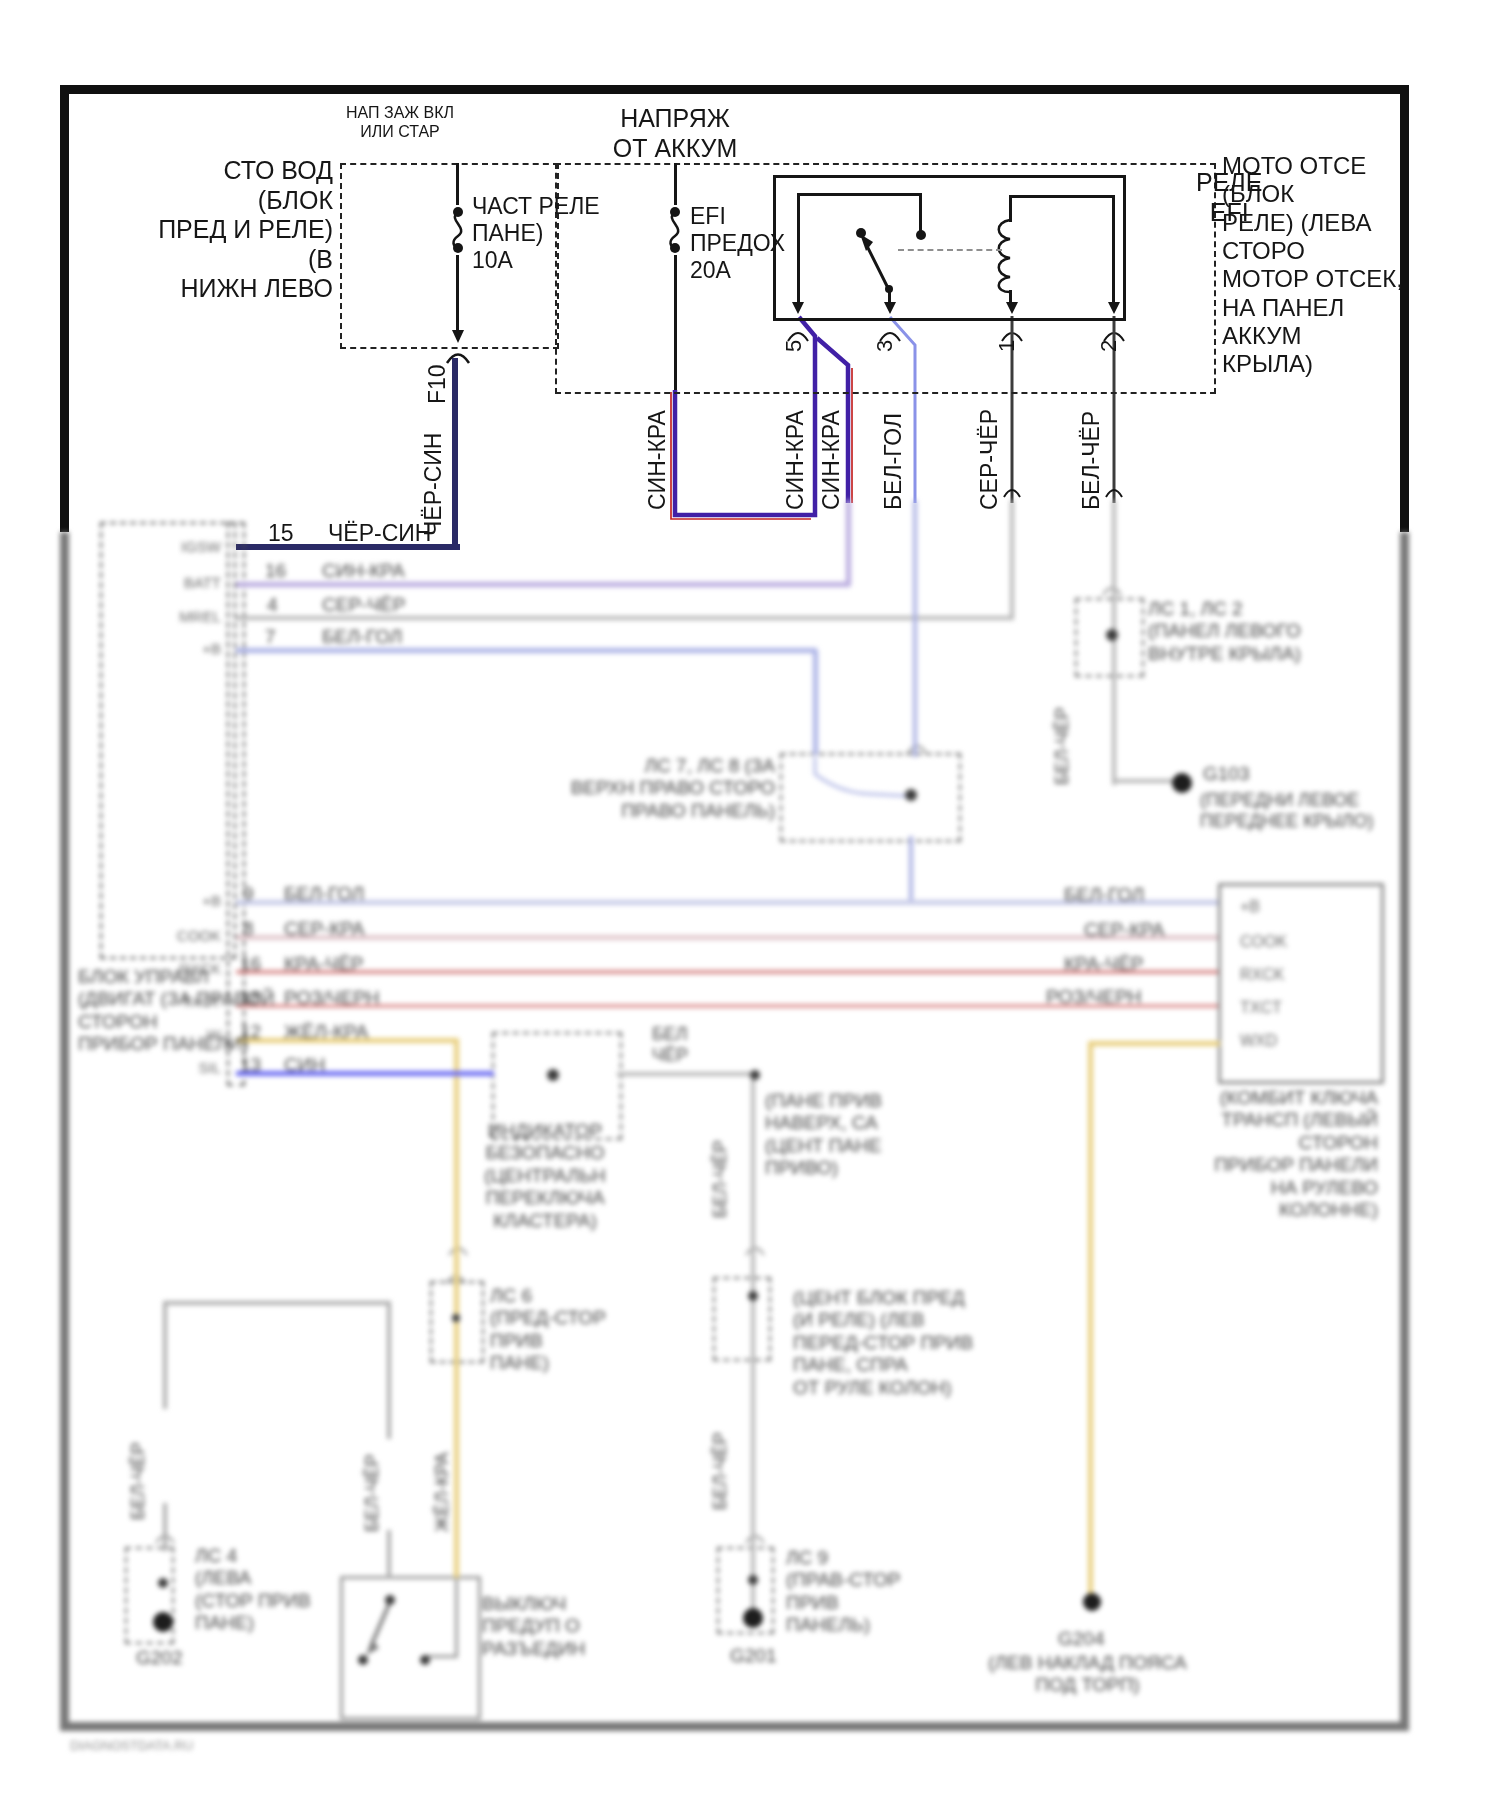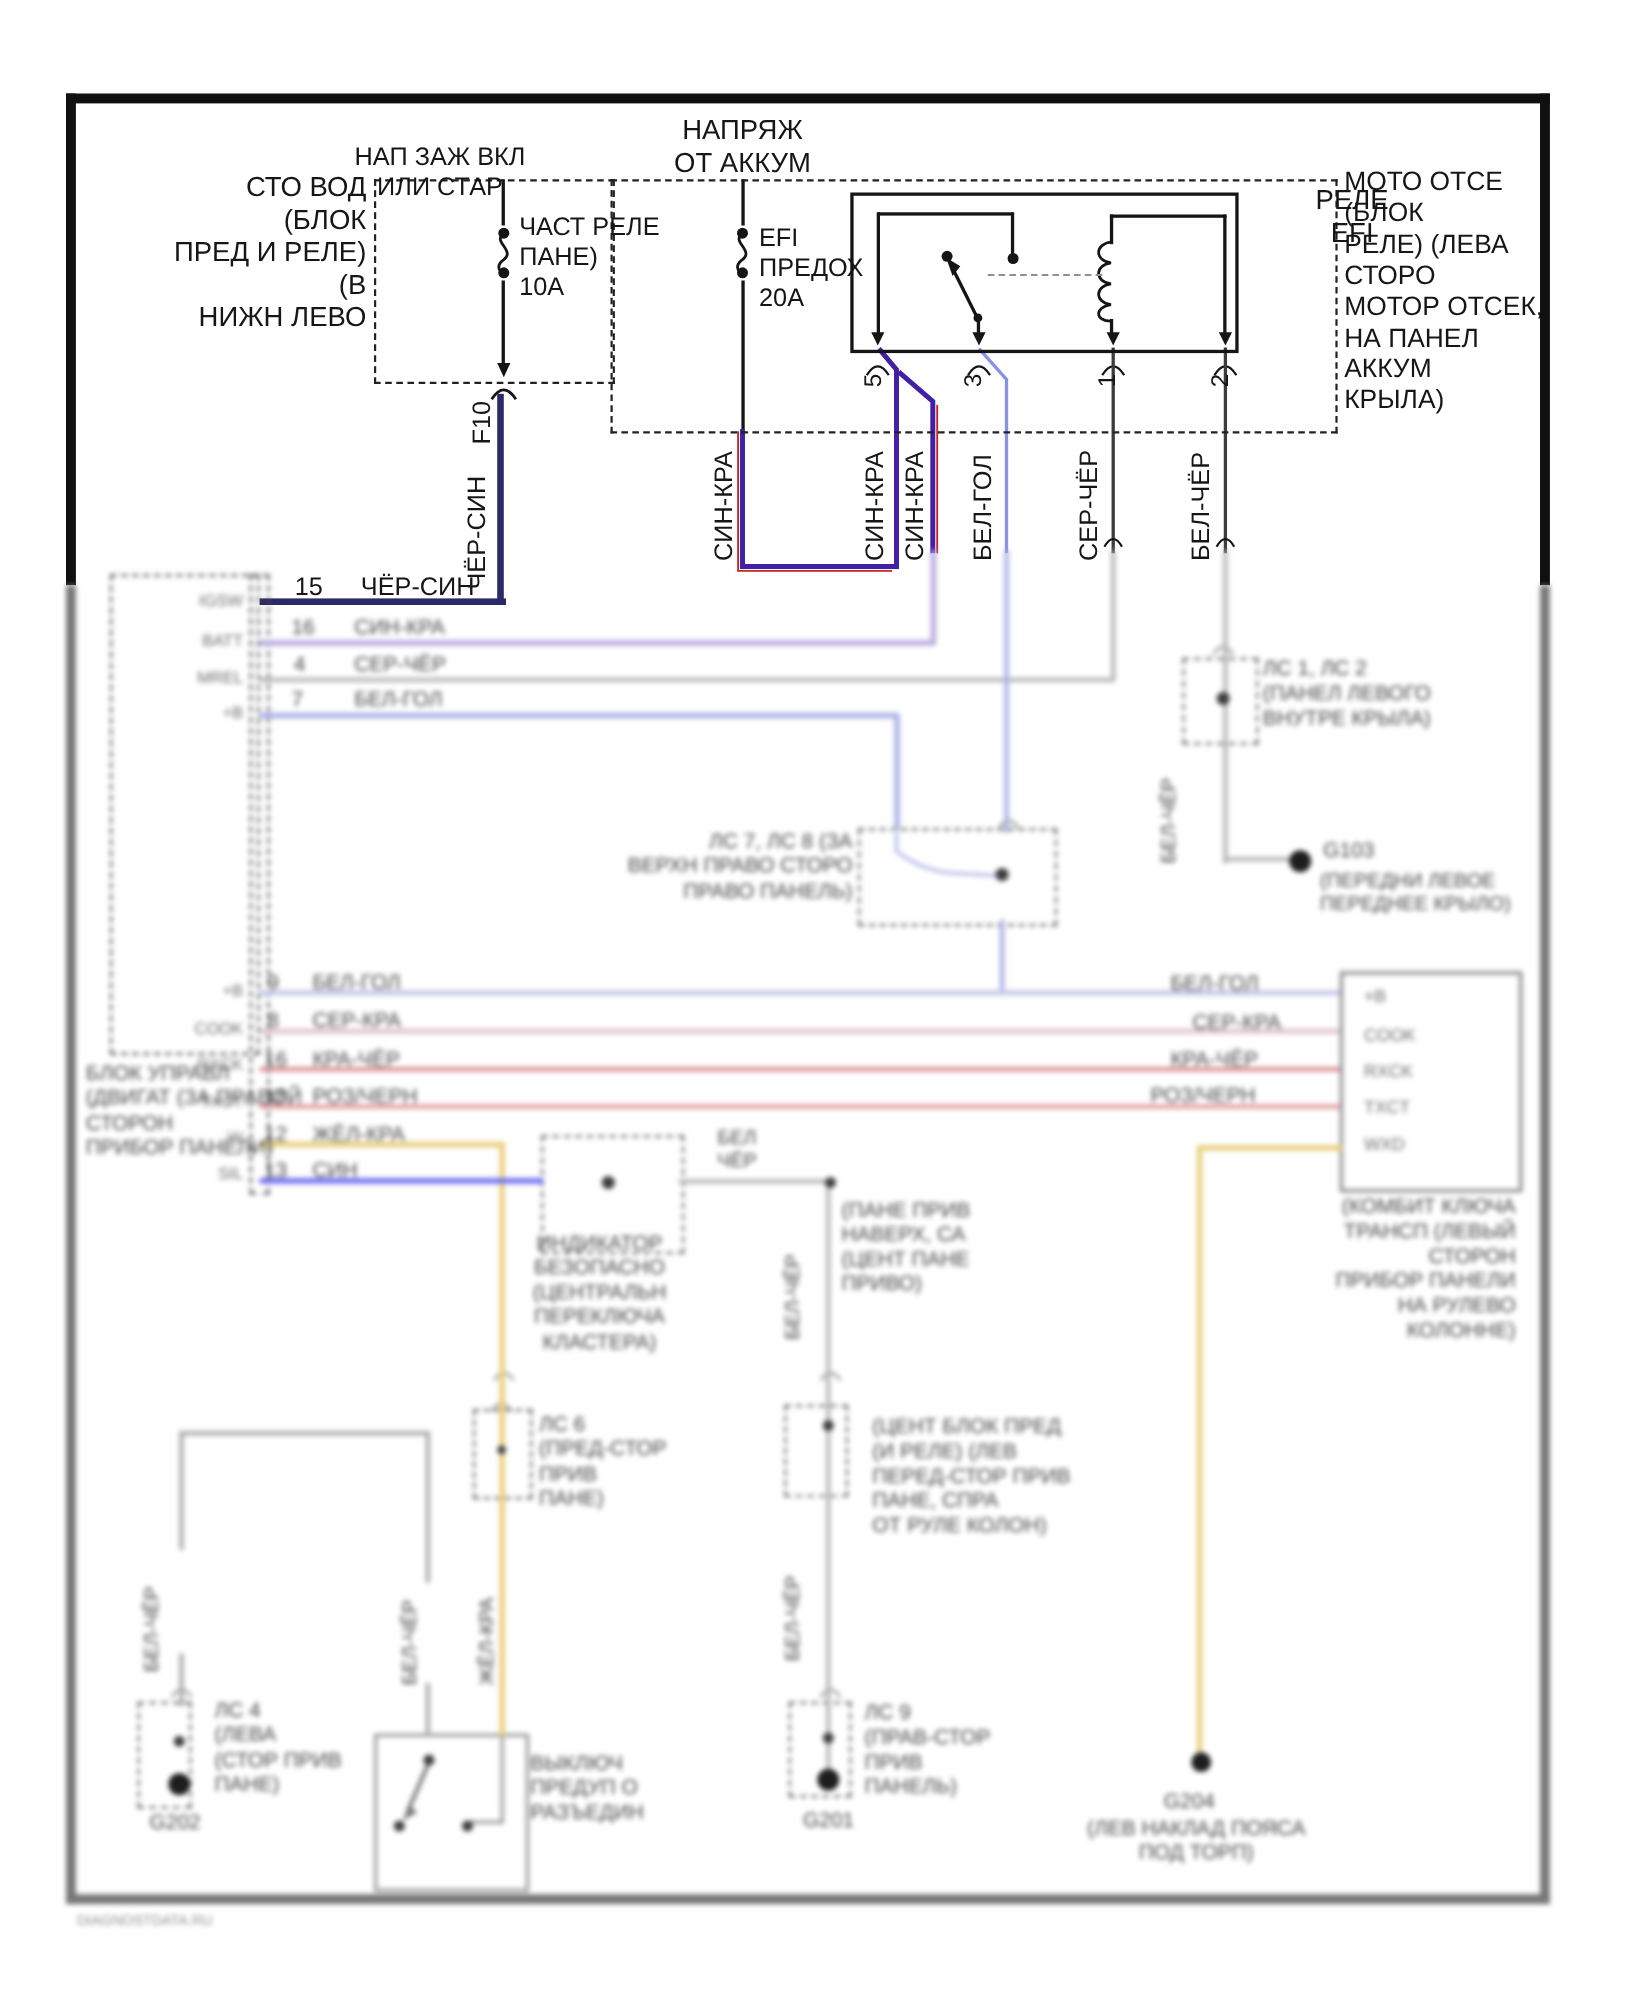--- a/index.html
+++ b/index.html
@@ -63,21 +63,21 @@
       <div class="dashline" style="left: 898px; top: 249px; width: 104px; border-top-color: rgb(143, 143, 143);"></div>
       <div class="wire" style="left: 236px; top: 544px; width: 224px; height: 6px; background: rgb(42, 42, 102);"></div>
       <div class="wire" style="left: 452px; top: 358px; width: 6px; height: 192px; background: rgb(42, 42, 102);"></div>
       <div class="dot" style="left: 453px; top: 207px; width: 10px; height: 10px; background: rgb(21, 21, 21);"></div>
       <div class="dot" style="left: 453px; top: 243px; width: 10px; height: 10px; background: rgb(21, 21, 21);"></div>
       <div class="dot" style="left: 670px; top: 207px; width: 10px; height: 10px; background: rgb(21, 21, 21);"></div>
       <div class="dot" style="left: 670px; top: 243px; width: 10px; height: 10px; background: rgb(21, 21, 21);"></div>
       <div class="dot" style="left: 856px; top: 228px; width: 10px; height: 10px; background: rgb(21, 21, 21);"></div>
       <div class="dot" style="left: 916px; top: 230px; width: 10px; height: 10px; background: rgb(21, 21, 21);"></div>
       <div class="dot" style="left: 885px; top: 285px; width: 8px; height: 8px; background: rgb(21, 21, 21);"></div>
-      <div class="t c" style="left: 300px; top: 104px; font-size: 23px; color: rgb(22, 22, 22); width: 200px; margin-top: 25px;">НАП ЗАЖ ВКЛ
+      <div class="t c" style="left: 300px; top: 104px; font-size: 16px; color: rgb(22, 22, 22); width: 200px;">НАП ЗАЖ ВКЛ
 ИЛИ СТАР</div>
       <div class="t r" style="left: 158px; top: 156px; font-size: 25px; color: rgb(22, 22, 22); width: 175px;">СТО ВОД
 (БЛОК
 ПРЕД И РЕЛЕ)
 (В
 НИЖН ЛЕВО</div>
       <div class="t" style="left: 472px; top: 193px; font-size: 23px; color: rgb(22, 22, 22);">ЧАСТ РЕЛЕ
 ПАНЕ)
 10А</div>
       <div class="vt" style="left: 424px; top: 356px; font-size: 23px; color: rgb(22, 22, 22); height: 48px;">F10</div>

